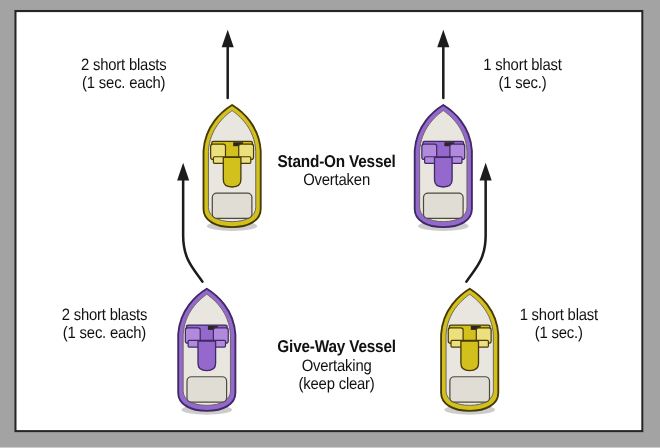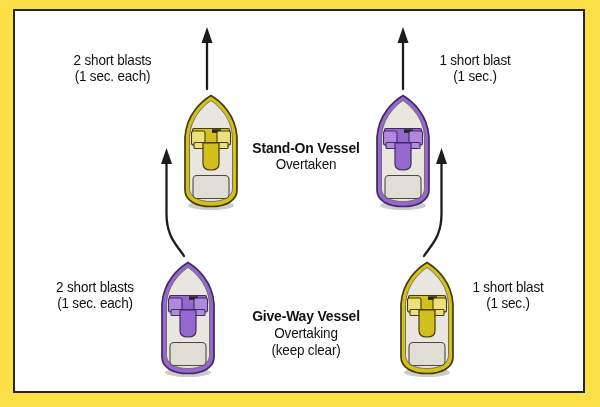--- a/index.html
+++ b/index.html
@@ -1,16 +1,16 @@
 <!DOCTYPE html>
 <html><head>
 <meta charset="utf-8">
 <style>
   html,body{margin:0;padding:0;background:#ffffff;}
-  #stage{position:relative;width:600px;height:407px;background:#fde047;overflow:hidden;
+  #stage{position:relative;width:600px;height:407px;background:#a3a3a3;overflow:hidden;
          font-family:"Liberation Sans", sans-serif;color:#111111;}
   #frame{position:absolute;left:13px;top:9px;width:568px;height:380px;
          border:2.5px solid #262626;background:#ffffff;}
   .gfx{position:absolute;left:0;top:0;pointer-events:none;}
   .label{position:absolute;text-align:center;font-size:15px;line-height:16px;
          transform:scaleX(0.9);letter-spacing:-0.2px;white-space:nowrap;}
   .label .b{font-weight:bold;font-size:15.5px;}
   
   .boat-yellow{--hull:#d2c01c;--lite:#ecdf7e;--line:#473a05;}
   .boat-purple{--hull:#9468cd;--lite:#b18ade;--line:#3f2a63;}

